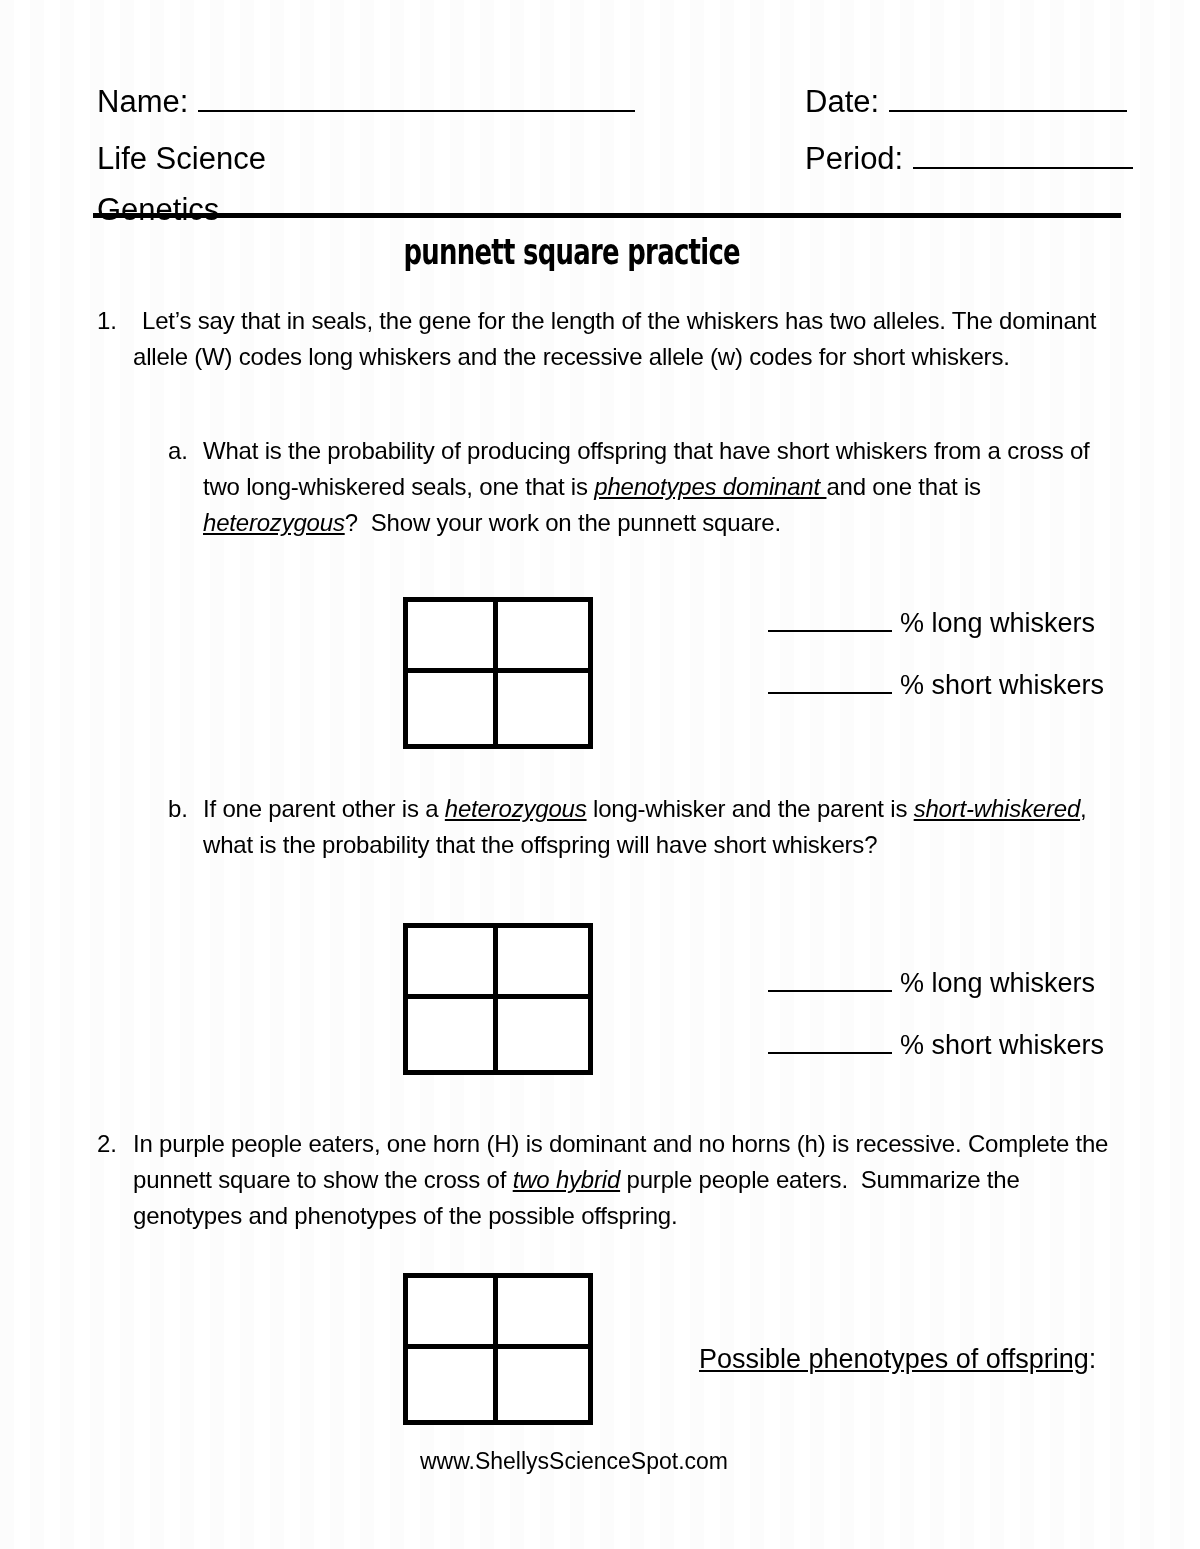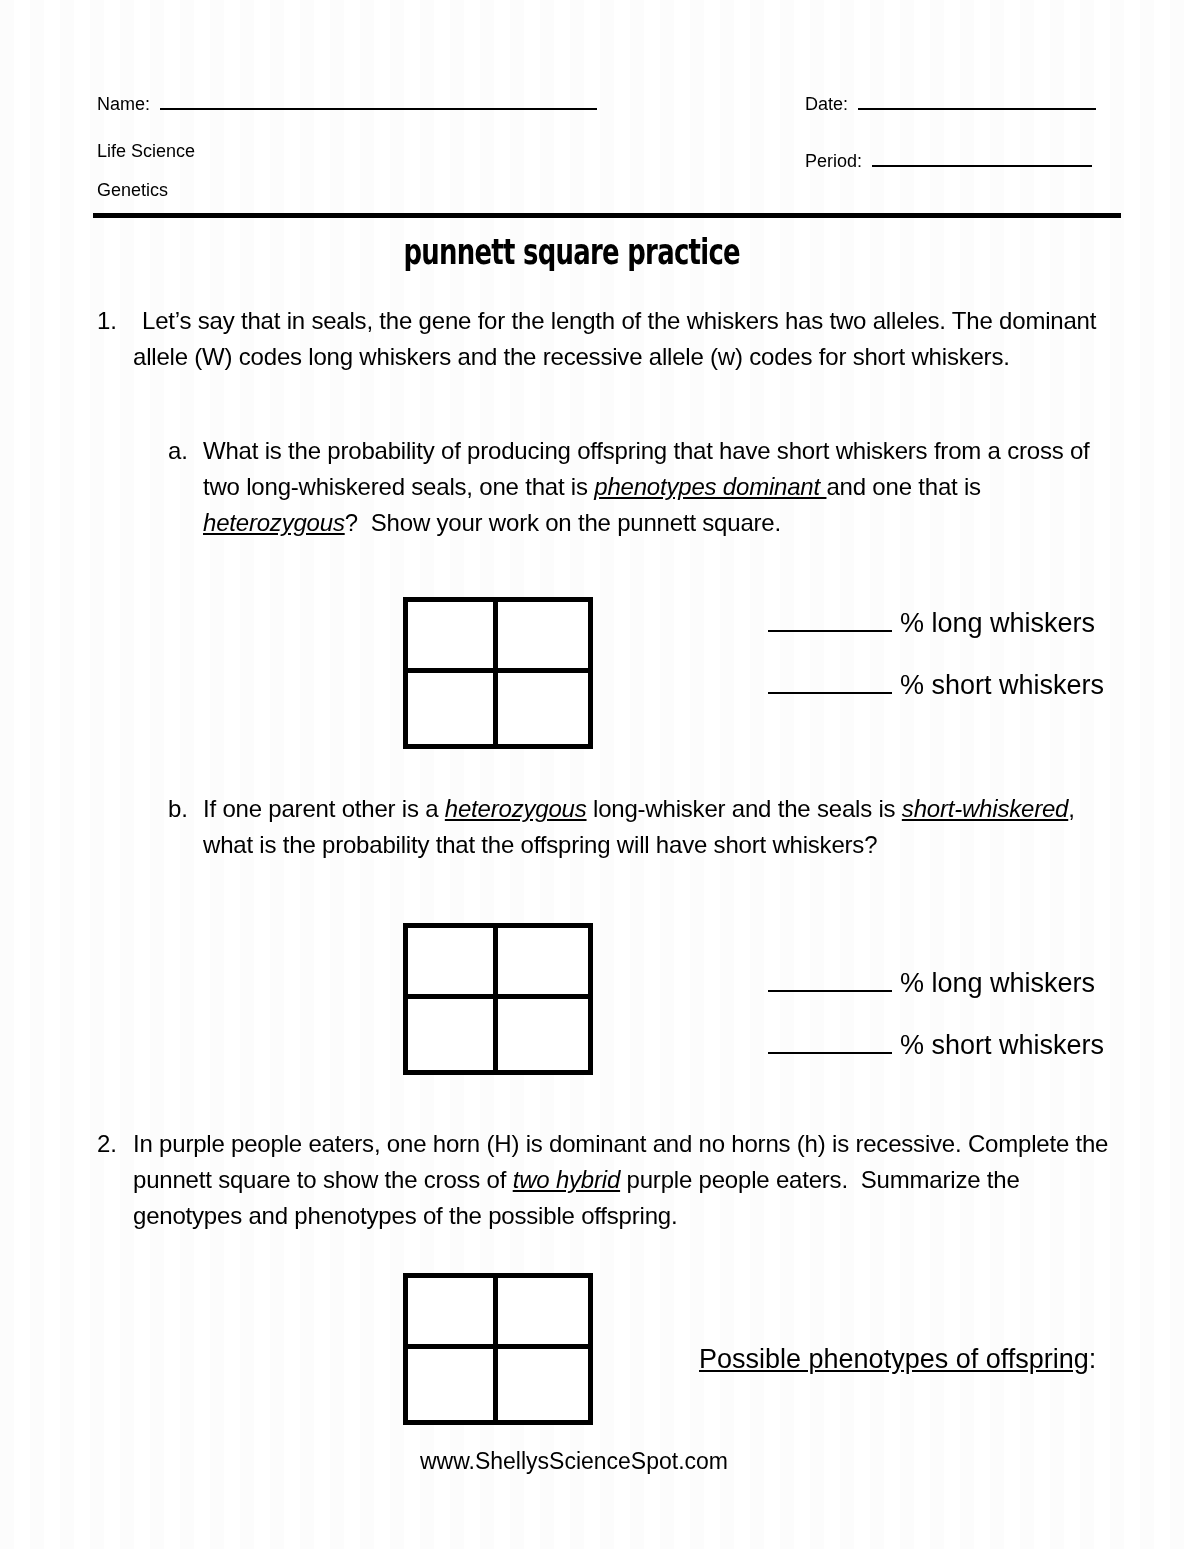--- a/index.html
+++ b/index.html
@@ -10,21 +10,21 @@
     margin:0 auto;
     background:#ffffff;
     background-image:repeating-linear-gradient(90deg, rgba(0,0,0,0.012) 0 14px, rgba(0,0,0,0) 14px 30px);
     color:#000;
     font-family:"Liberation Sans", sans-serif;
     overflow:hidden;
   }
   .abs { position:absolute; }
 
   
-  .hdr { font-size:18px; white-space:nowrap; }
+  .hdr { font-size:31px; white-space:nowrap; }
   .blank {
     display:inline-block;
     border-bottom:2px solid #000;
     height:26px;
     vertical-align:baseline;
   }
   .name-blank   { width:437px; margin-left:10px; }
   .date-blank   { width:238px; margin-left:10px; }
   .period-blank { width:220px; margin-left:10px; }
   .divider { background:#000; }
@@ -80,21 +80,21 @@
   <div class="abs hdr" style="left:97px; top:84px;">
     <span>Name:</span><span class="blank name-blank"></span>
   </div>
   <div class="abs hdr" style="left:805px; top:84px;">
     <span>Date:</span><span class="blank date-blank"></span>
   </div>
   <div class="abs hdr" style="left:97px; top:141px;">Life Science</div>
   <div class="abs hdr" style="left:805px; top:141px;">
     <span>Period:</span><span class="blank period-blank"></span>
   </div>
-  <div class="abs hdr" style="left:97px; top:180px;">Genetics</div>
+  <div class="abs hdr" style="left:97px; top:192px;">Genetics</div>
 
   <div class="abs divider" style="left:93px; top:213px; width:1028px; height:5px;"></div>
 
   <div class="abs title-wrap">
     <span class="title">punnett square practice</span>
   </div>
 
   <div class="abs q" style="left:97px; top:303px; width:1015px;">
     <span class="qnum" style="width:36px;">1.</span>
     <span class="qtext indent9"><span>Let’s say that in seals, the gene for the length of the whiskers has two alleles. The dominant allele (W) codes long whiskers and the recessive allele (w) codes for short whiskers.</span></span>
@@ -114,21 +114,21 @@
 
   <div class="abs ans" style="left:768px; top:602px;">
     <span class="blank ans-blank"></span><span>% long whiskers</span>
   </div>
   <div class="abs ans" style="left:768px; top:664px;">
     <span class="blank ans-blank"></span><span>% short whiskers</span>
   </div>
 
   <div class="abs q" style="left:168px; top:791px; width:950px;">
     <span class="qnum" style="width:35px;">b.</span>
-    <span class="qtext"><span>If one parent other is a </span><span class="iu">heterozygous</span><span> long-whisker and the seals is </span><span class="iu">short-whiskered</span><span>, what is the probability that the offspring will have short whiskers?</span></span>
+    <span class="qtext"><span>If one parent other is a </span><span class="iu">heterozygous</span><span> long-whisker and the parent is </span><span class="iu">short-whiskered</span><span>, what is the probability that the offspring will have short whiskers?</span></span>
   </div>
 
   <div class="abs punnett" style="left:403px; top:923px;">
     <div class="cell tl"></div>
     <div class="cell tr"></div>
     <div class="cell bl"></div>
     <div class="cell br"></div>
   </div>
 
   <div class="abs ans" style="left:768px; top:962px;">

